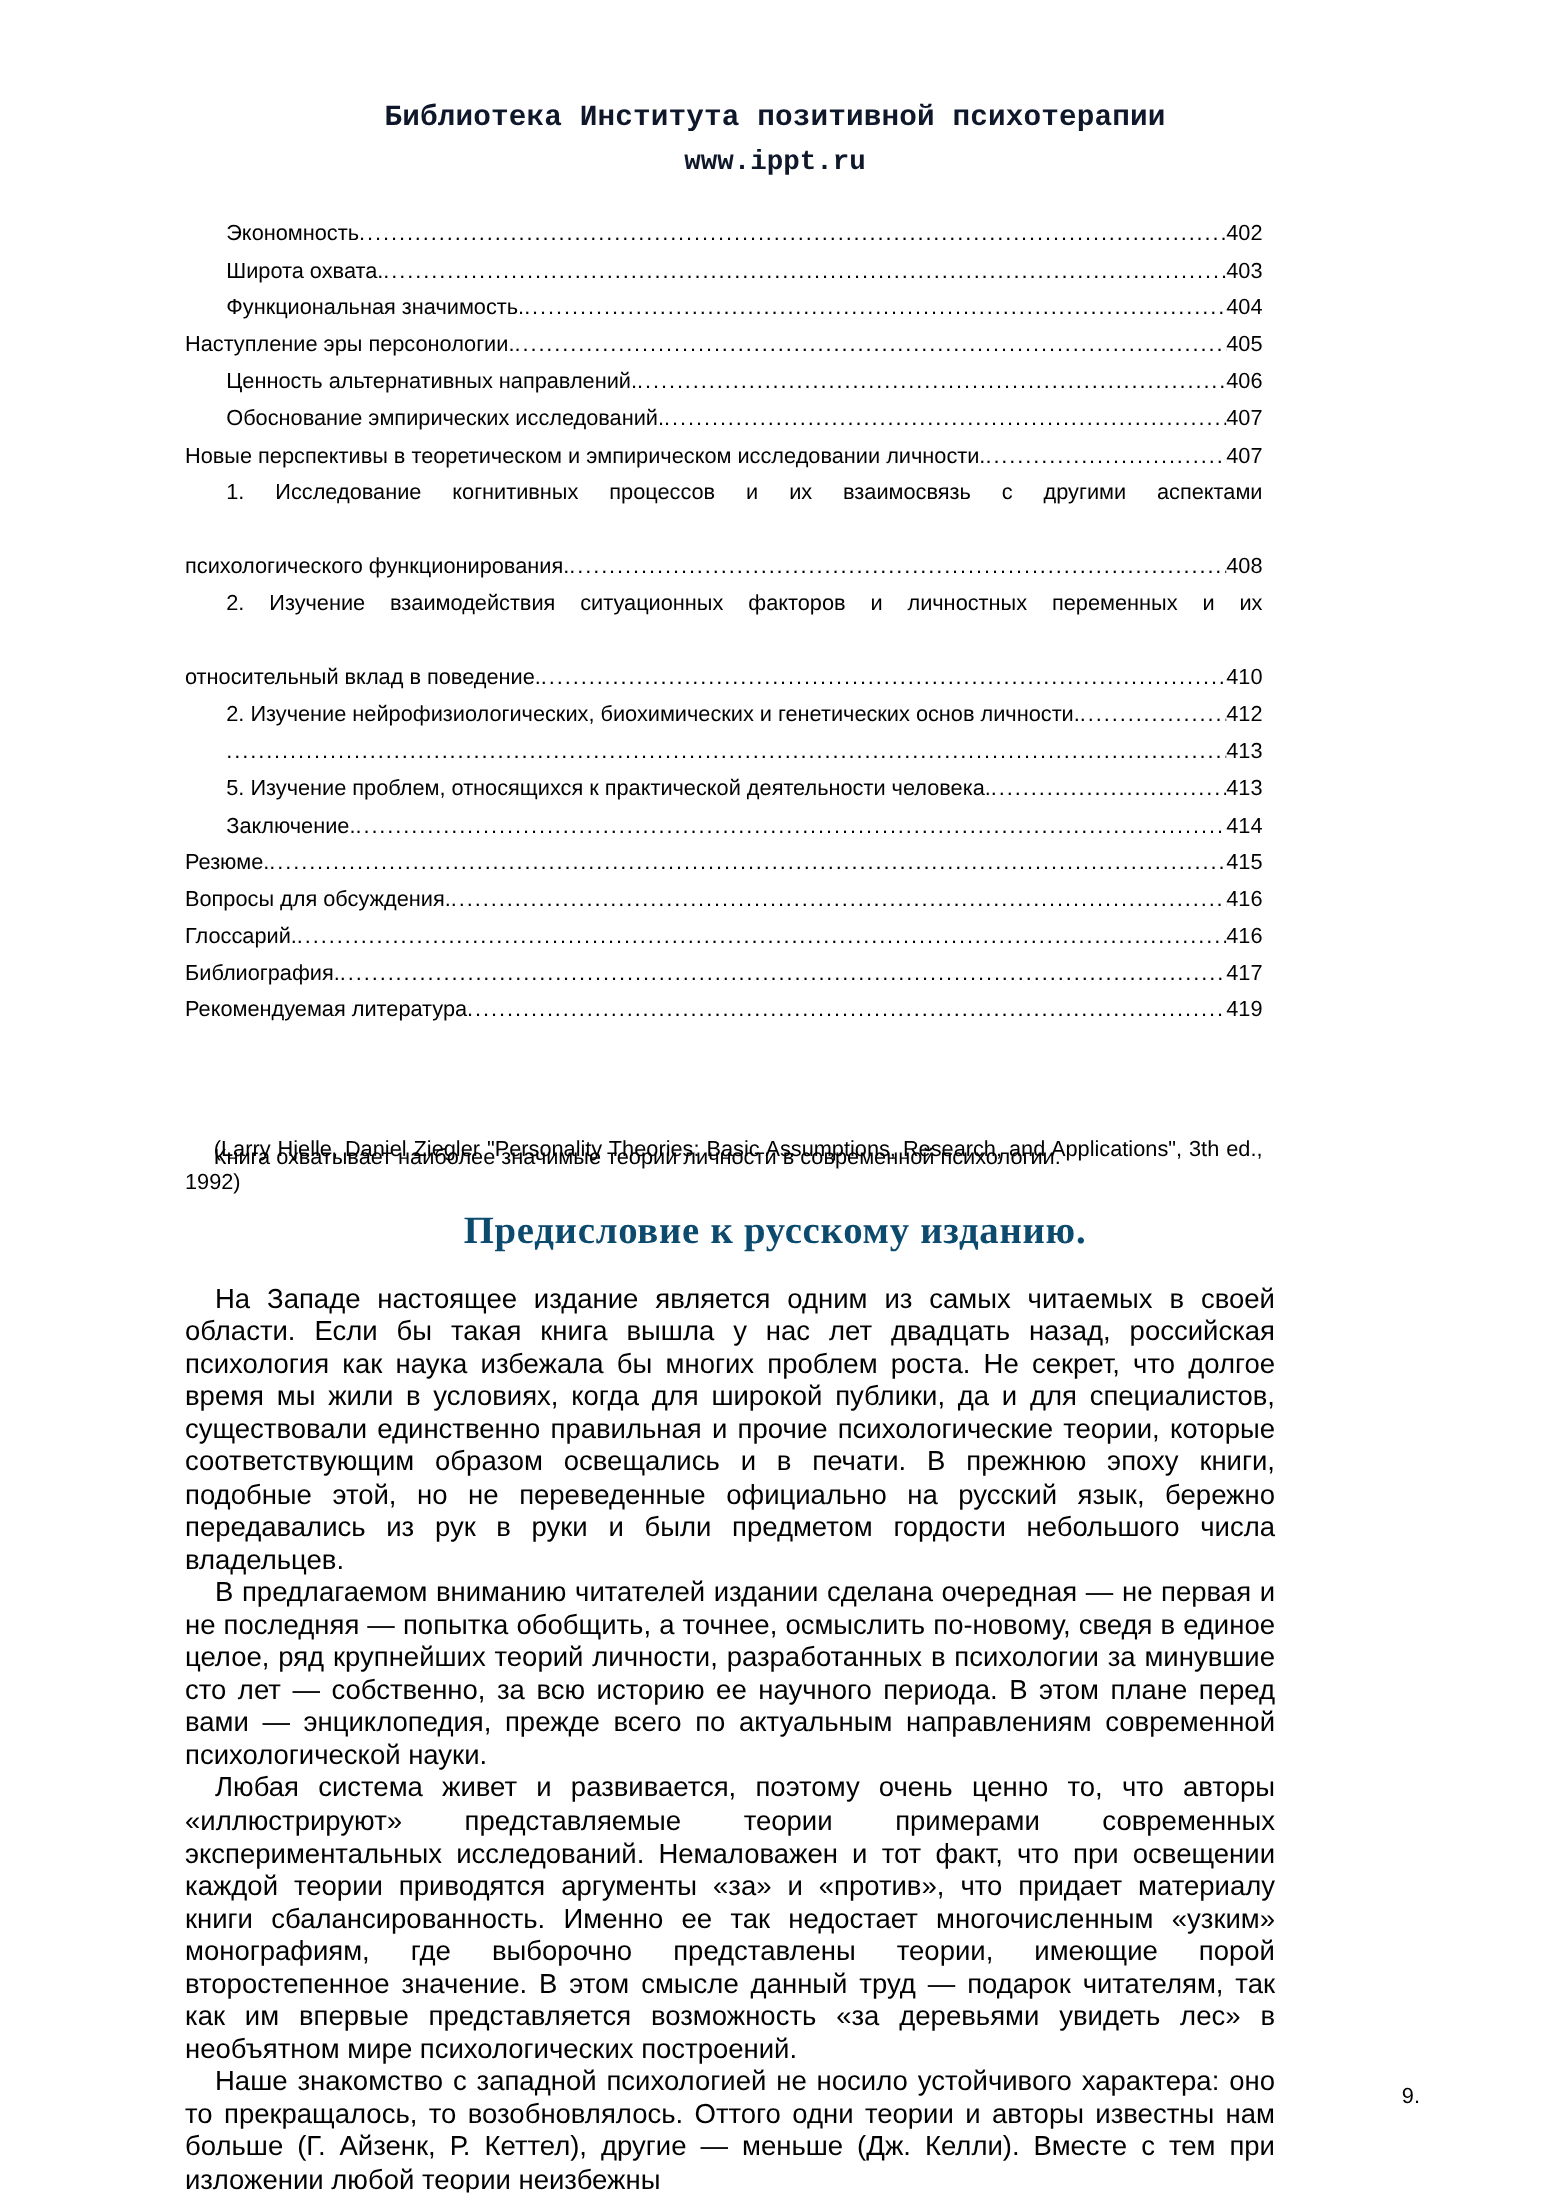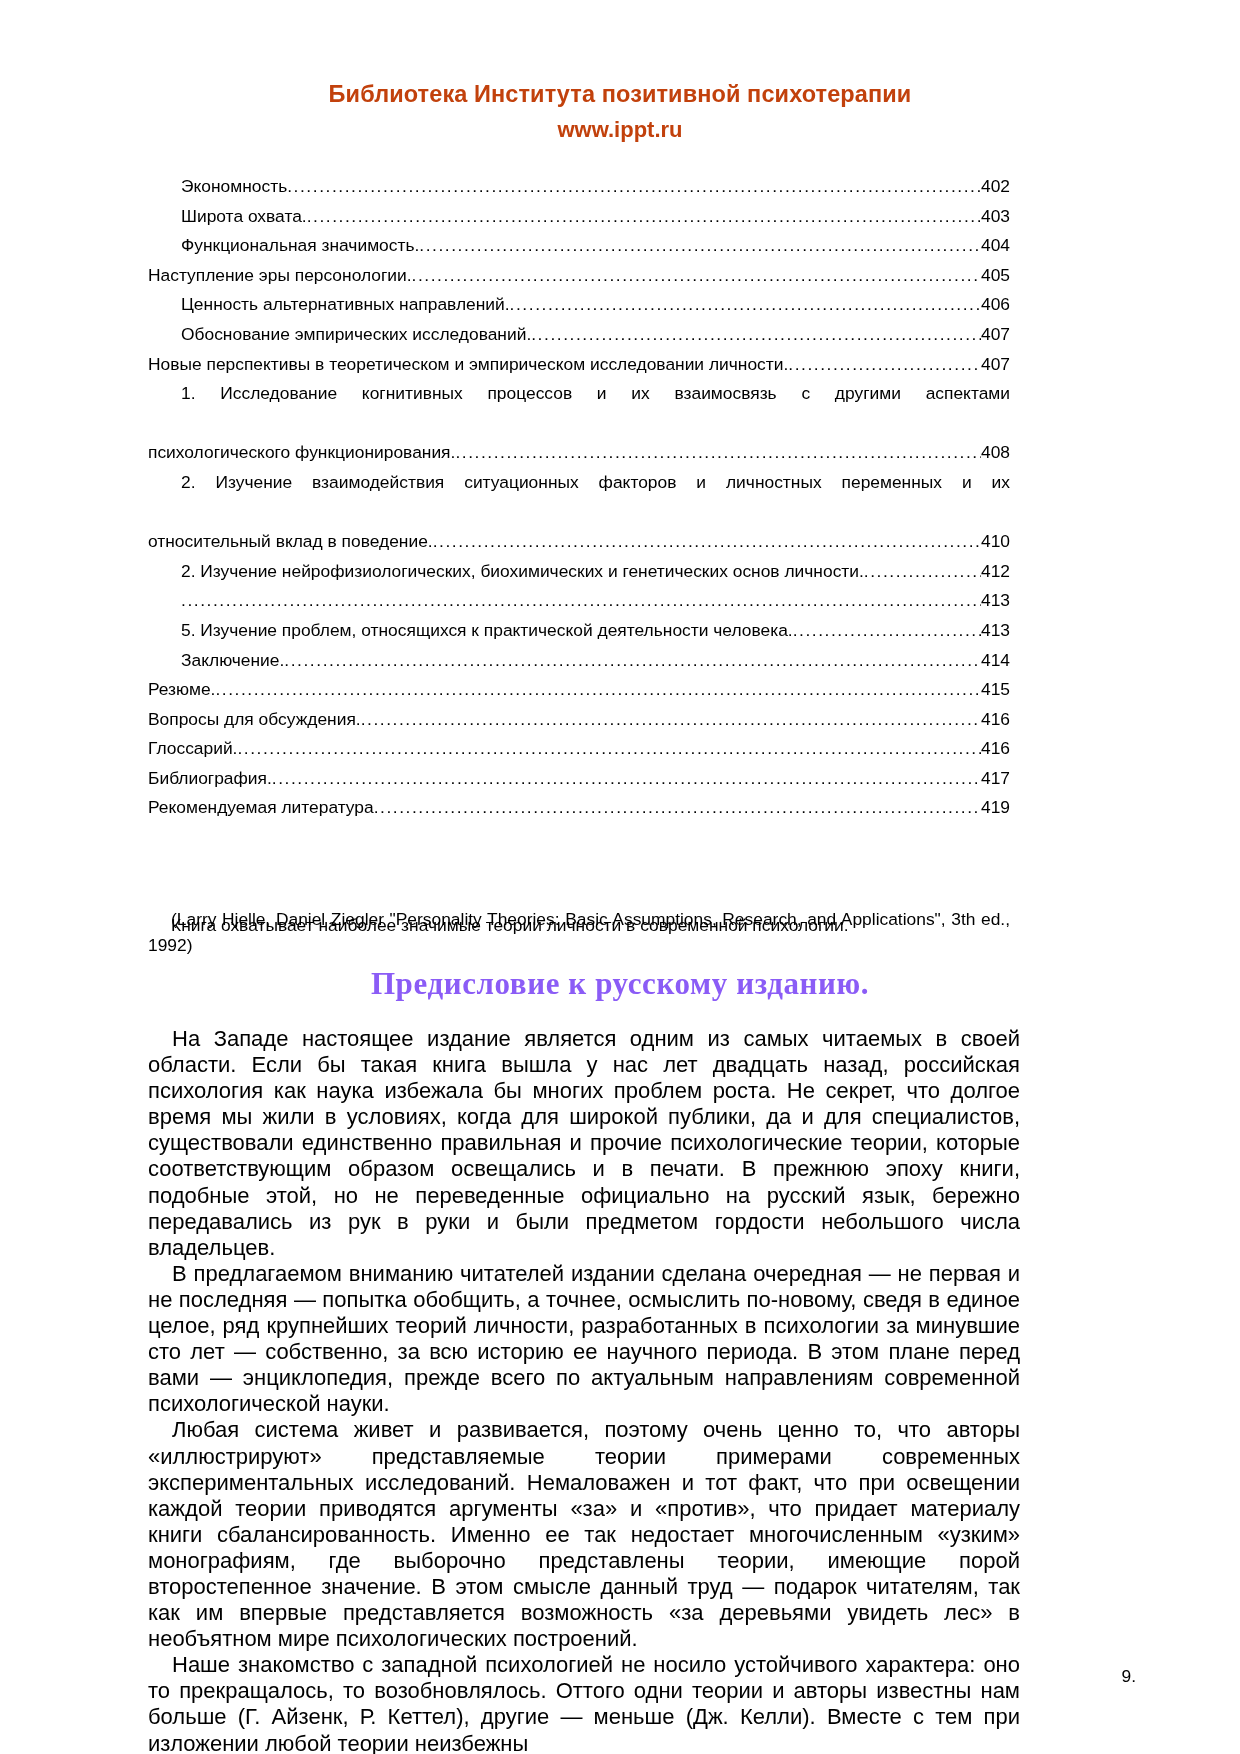--- a/index.html
+++ b/index.html
@@ -24,22 +24,22 @@
     background: #ffffff;
   }
 
   
   .site-header {
     position: absolute;
     left: 0;
     top: 82px;
     width: 1240px;
     text-align: center;
-    font-family: Liberation Sans, sans-serif;
-    color: #c2410c;
+    font-family: Liberation Mono, monospace;
+    color: #0f172a;
   }
   .site-header .lib-title {
     font-size: 23.5px;
     font-weight: bold;
     letter-spacing: 0.1px;
     line-height: 1.1;
   }
   .site-header .lib-url {
     margin-top: 10px;
     font-size: 22px;
@@ -139,21 +139,21 @@
   .chapter-title {
     position: absolute;
     left: 0;
     top: 966px;
     width: 1240px;
     text-align: center;
     font-family: "Liberation Serif", serif;
     font-weight: bold;
     font-size: 31px;
     letter-spacing: 0.6px;
-    color: #8b5cf6;
+    color: #0c4a6e;
   }
 
   
   .body-text {
     position: absolute;
     left: 148px;
     top: 1026px;
     width: 872px;
     font-size: 22px;
     line-height: 26.1px;

